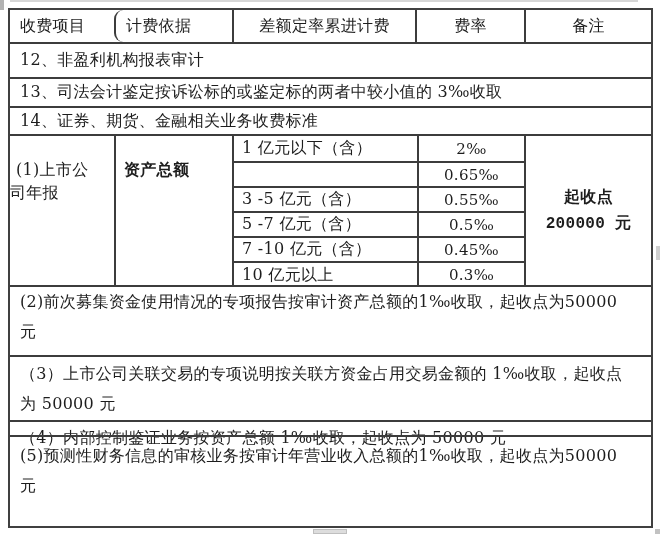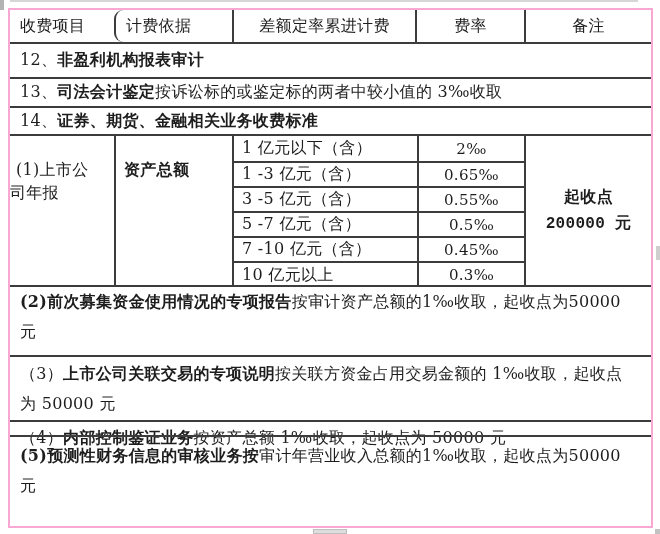--- a/index.html
+++ b/index.html
@@ -2,21 +2,21 @@
 <html lang="zh"><head>
 <meta charset="utf-8">
 <style>
   * { margin:0; padding:0; box-sizing:border-box; }
   html,body { background:#ffffff; }
   #canvas {
     position:relative; width:660px; height:534px; background:#ffffff; overflow:hidden;
     font-family:"DejaVu Serif","Liberation Serif",serif;
     color:#1d1d1d; font-size:16px; letter-spacing:0.3px;
   }
-  .tbl { position:absolute; left:8px; top:8px; width:645px; height:520px; border:2px solid #f9a8d4; }
+  .tbl { position:absolute; left:8px; top:8px; width:645px; height:520px; border:2px solid #404040; }
   .band { position:absolute; left:0; width:641px; border-top:2px solid #3c3c3c; }
   .band.first { border-top:none; }
   .hdr { top:0; height:32px; }
   .r12 { top:32px;  height:35px; }
   .r13 { top:67px;  height:29px; }
   .r14 { top:96px;  height:28px; }
   .sec { top:124px; height:151px; }
   .r2  { top:275px; height:70px; }
   .r3  { top:345px; height:65px; }
   .r4  { top:410px; height:35px; }
@@ -27,21 +27,21 @@
   .ctr { justify-content:center; }
   .hc1 { left:0;     width:104px; }
   .hc2 { left:104px; width:118px;border-radius:9px; }
   .hc3 { left:222px; width:183px; }
   .hc4 { left:405px; width:109px; }
   .hc5 { left:514px; width:127px; }
   .single { display:flex; align-items:center; padding-left:10px; white-space:nowrap; }
   .multi { padding:0 8px 0 10px; line-height:30px; }
   .r3.multi { padding-top:2px; }
   .r5.multi { padding-top:4px; }
-  .b { font-weight:700; }
+  .b { font-weight:400; }
   .s-col1 { position:absolute; left:0; top:0; width:104px; height:100%; }
   .s-col1 .wrap { margin-top:22px; width:94px; text-indent:6px; line-height:23px; }
   .s-col2 { position:absolute; left:104px; top:0; width:118px; height:100%;
             border-left:2px solid #3c3c3c; padding:24px 0 0 8px; font-weight:700; }
   .tiers  { position:absolute; left:222px; top:0; width:292px; height:100%; border-left:2px solid #3c3c3c; }
   .trow   { position:absolute; left:0; width:100%; border-top:2px solid #3c3c3c; }
   .trow.first { border-top:none; }
   .t0 { top:0;     height:25px; }
   .t1 { top:25px;  height:25px; }
   .t2 { top:50px;  height:25px; }
@@ -100,21 +100,20 @@
       <div class="s-col1">
         <div class="wrap">(1)上市公司年报</div>
       </div>
       <div class="s-col2">资产总额</div>
       <div class="tiers">
         <div class="trow t0 first">
           <div class="trange">1 亿元以下（含）</div>
           <div class="trate">2‰</div>
         </div>
         <div class="trow t1">
-          <div class="trange">1 -3 亿元（含）</div>
           <div class="trate">0.65‰</div>
         </div>
         <div class="trow t2">
           <div class="trange">3 -5 亿元（含）</div>
           <div class="trate">0.55‰</div>
         </div>
         <div class="trow t3">
           <div class="trange">5 -7 亿元（含）</div>
           <div class="trate">0.5‰</div>
         </div>

